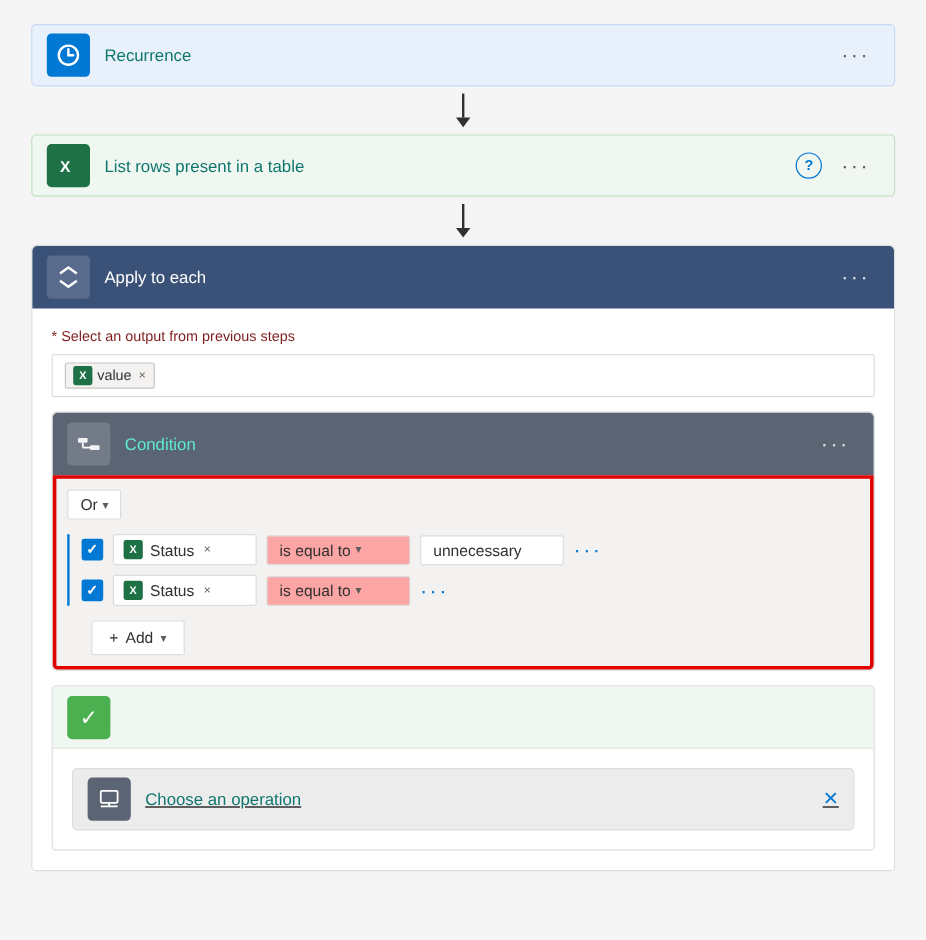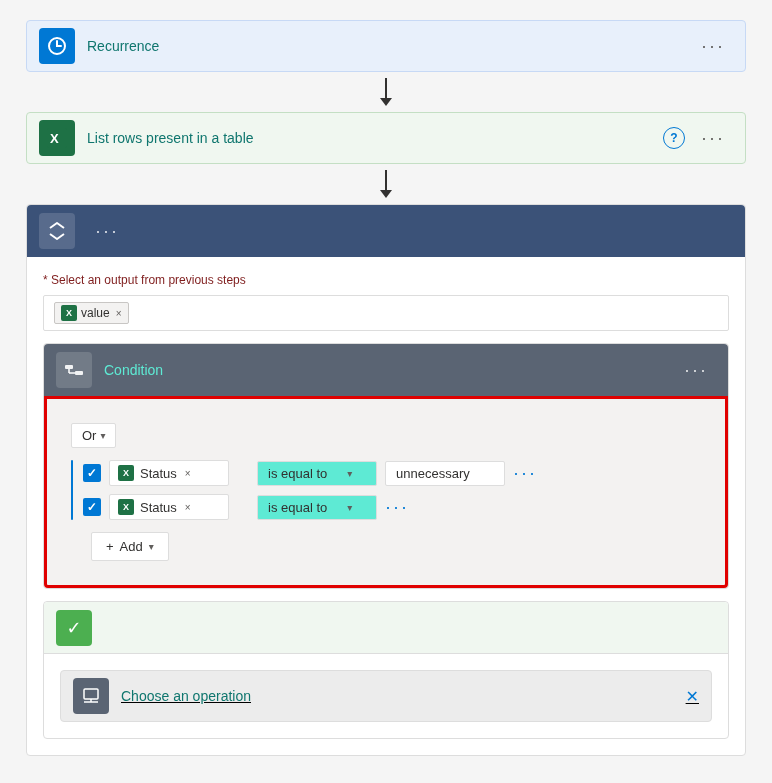--- a/index.html
+++ b/index.html
@@ -186,21 +186,21 @@
       border-radius: 4px 4px 0 0;
       display: flex;
       align-items: center;
       padding: 0 12px;
       height: 52px;
     }
     .condition-header .step-title { color: #5eead4; }
     .condition-header .step-more { color: rgba(255,255,255,0.8); }
 
     .condition-body {
-      padding: 24px;
+      padding: 9px;
       border: 3px solid #e00000;
       border-radius: 0 0 4px 4px;
     }
 
     
     .or-button {
       display: flex;
       align-items: center;
       gap: 4px;
       border: 1px solid #ddd;
@@ -253,30 +253,29 @@
       background: white;
       padding: 4px 8px;
       font-size: 13px;
       color: #323130;
       min-width: 120px;
     }
 
     .condition-operator {
       display: flex;
       align-items: center;
-      gap: 20px;
-      border: 1px solid #ddd;
-      border-radius: 2px;
-      background: #5eead4;
+      gap: 4px;
+      border: 1px solid #ddd;
+      border-radius: 2px;
+      background: #fca5a5;
       padding: 4px 10px;
       font-size: 13px;
       color: #323130;
       cursor: pointer;
       min-width: 120px;
-      margin-left: 20px;
     }
 
     .condition-value {
       border: 1px solid #ddd;
       border-radius: 2px;
       background: white;
       padding: 4px 10px;
       font-size: 13px;
       color: #323130;
       min-width: 120px;
@@ -421,20 +420,21 @@
   </div>
 
   <div class="apply-each-container">
     <div class="apply-each-header">
       <div class="step-icon" style="background: rgba(255,255,255,0.15);">
         <svg width="22" height="22" viewBox="0 0 22 22" fill="none">
           <polyline points="4,8 11,3 18,8" stroke="white" stroke-width="2" fill="none" stroke-linejoin="round"></polyline>
           <polyline points="4,14 11,19 18,14" stroke="white" stroke-width="2" fill="none" stroke-linejoin="round"></polyline>
         </svg>
       </div>
+      <span class="step-title">Apply to each</span>
       <span class="step-more">···</span>
     </div>
 
     <div class="apply-each-body">
       <div class="select-output-label">* Select an output from previous steps</div>
       <div class="value-tag-container">
         <div class="value-tag">
           <div class="tag-excel-icon">X</div>
           <span>value</span>
           <span class="tag-close">×</span>

